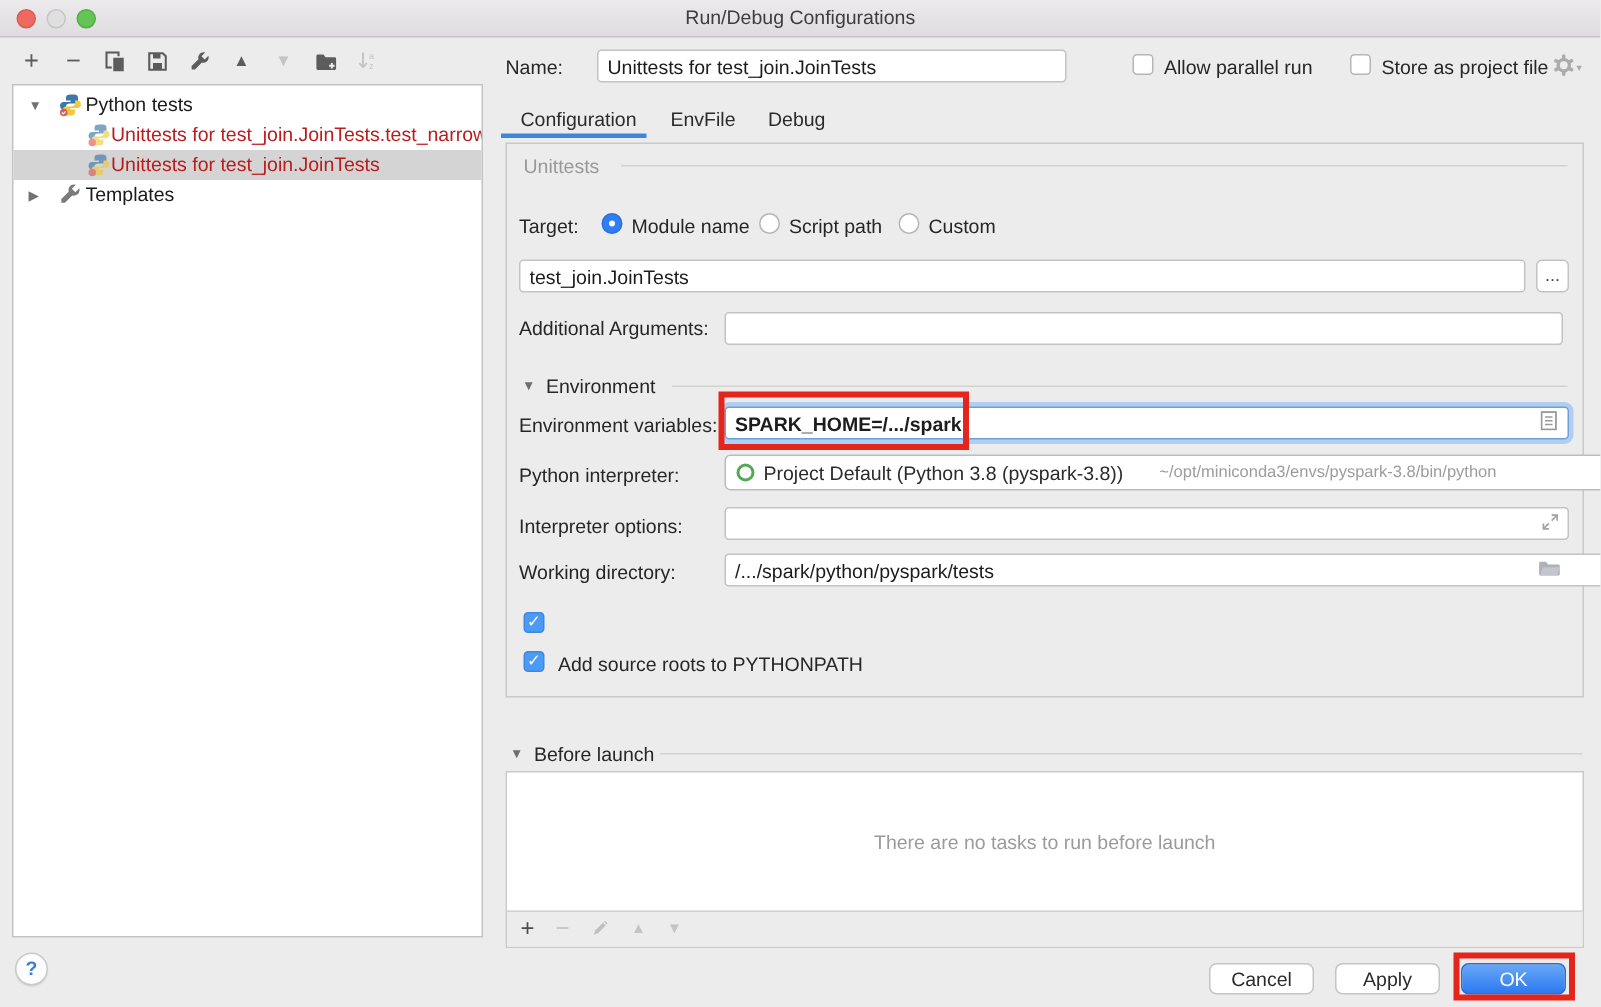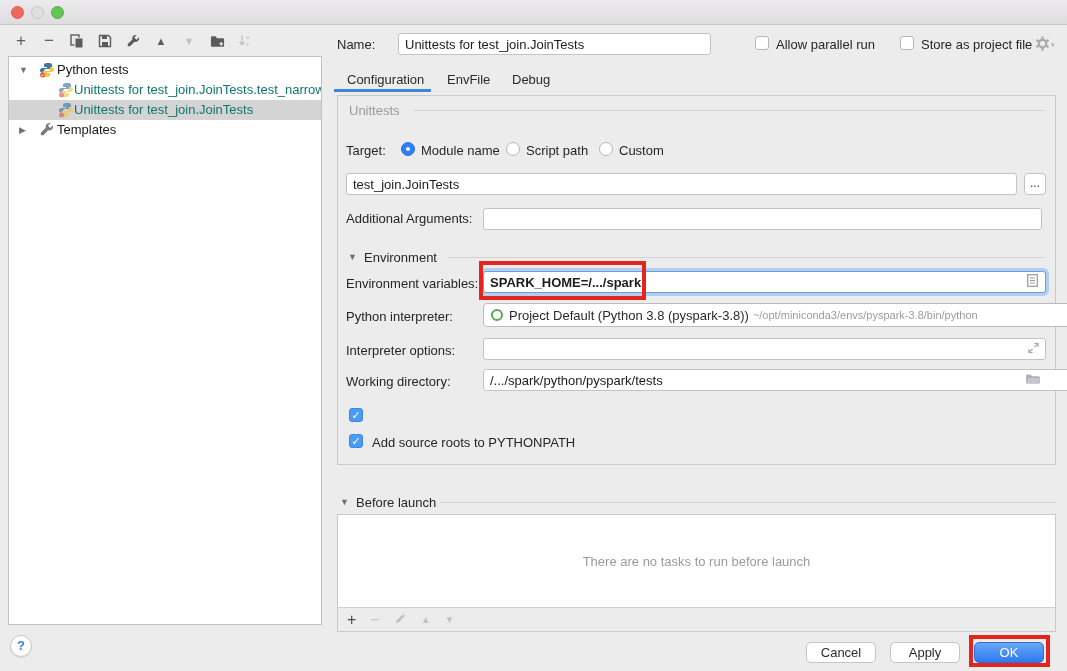--- a/index.html
+++ b/index.html
@@ -22,21 +22,21 @@
   .tb-ico svg { display:block; }
 
   .tree-panel { position:absolute; left:8px; top:56px; width:314px; height:569px;
     background:#ffffff; border:1px solid #c2c2c2; overflow:hidden; }
   .tree-row { position:relative; height:20px; line-height:20px; white-space:nowrap; overflow:hidden; }
   .tree-row.sel { background:#d4d4d4; }
   .tw { position:absolute; top:0; font-size:9px; color:#727272; }
   .tree-ico { position:absolute; top:2px; width:16px; height:16px; }
   .tree-label { position:absolute; top:0; font-size:13px; }
   .tree-label.bold { font-weight:normal; color:#1a1a1a; }
-  .tree-label.child { color:#0f766e; }
+  .tree-label.child { color:#b91c1c; }
 
   
   .lbl { position:absolute; font-size:13px; color:#262626; }
   .field { background:#fff; border:1px solid #c3c3c3; border-radius:3px; font-size:13px;
     font-family:"Liberation Sans", sans-serif; color:#1c1c1c; padding:0 6px; outline:none; }
   .cbox { position:absolute; width:14px; height:14px; background:#fff; border:1px solid #b6b6b6; border-radius:3px; }
   .cbox.checked { background:#4b9af5; border-color:#3f88e0; color:#fff; font-size:11px; line-height:13px; text-align:center; }
   .gear-wrap { position:absolute; display:flex; align-items:center; }
 
   
@@ -48,21 +48,21 @@
   .group-lbl { position:absolute; font-size:13px; }
   .hr { position:absolute; height:1px; background:#d2d2d2; }
   .radio { position:absolute; width:14px; height:14px; border-radius:50%; background:#fff; border:1px solid #b6b6b6; }
   .radio.sel { background:#2f7ef5; border-color:#2a71dd; }
   .radio.sel::after { content:""; position:absolute; left:4px; top:4px; width:4px; height:4px; border-radius:50%; background:#fff; }
   .caret { font-size:9px; color:#6f6f6f; }
   .btn-browse { position:absolute; width:22px; height:22px; background:#fff; border:1px solid #c3c3c3; border-radius:4px;
     font-size:12px; color:#444; text-align:center; line-height:18px; }
   .combo { position:absolute; background:#fff; border:1px solid #bcbcbc; border-radius:4px; display:flex; align-items:center; overflow:hidden; }
   .combo .txt { margin-left:6px; white-space:nowrap; }
-  .combo .path { margin-left:4px; color:#9c9c9c; font-size:11px; white-space:nowrap; }
+  .combo .path { margin-left:24px; color:#9c9c9c; font-size:11px; white-space:nowrap; }
   .stepper { position:absolute; right:1px; top:1px; bottom:1px; width:17px; border-radius:3px;
     background:linear-gradient(#6faaf8,#2e7bf0); display:flex; flex-direction:column; align-items:center; justify-content:center; gap:1px; }
   .ring { width:12px; height:12px; border:2px solid #57a759; border-radius:50%; margin-left:7px; flex:none; }
   .fld-ico { position:absolute; top:50%; transform:translateY(-50%); }
   .focus-ring { border:1px solid #6f9fd8 !important; box-shadow:0 0 0 3px #aecff2;font-weight:bold; }
 
   
   .bl-panel { position:absolute; left:337px; top:514px; width:719px; height:118px; border:1px solid #c9c9c9; background:#fff; }
   .bl-empty { position:absolute; left:0; right:0; top:0; height:93px; display:flex; align-items:center; justify-content:center; color:#9b9b9b; }
   .bl-toolbar { position:absolute; left:0; right:0; bottom:0; height:24px; background:#ececec; border-top:1px solid #d2d2d2;
@@ -83,20 +83,21 @@
 </style>
 </head>
 <body>
 
 <div class="window">
 
   <div class="titlebar">
     <span class="tl red"></span>
     <span class="tl grey"></span>
     <span class="tl green"></span>
+    <div class="title">Run/Debug Configurations</div>
   </div>
 
   <div class="side-toolbar">
     <span class="tb-ico" style="font-size:17px;">+</span>
     <span class="tb-ico" style="font-size:17px;">−</span>
     <span class="tb-ico">
       <svg width="14" height="14" viewBox="0 0 14 14">
           <rect x="1" y="1" width="8" height="10" fill="none" stroke="#5c5c5c" stroke-width="1.4"></rect>
           <rect x="5" y="4" width="8" height="10" fill="#5c5c5c" stroke="#ececec" stroke-width="1"></rect>
         </svg>

